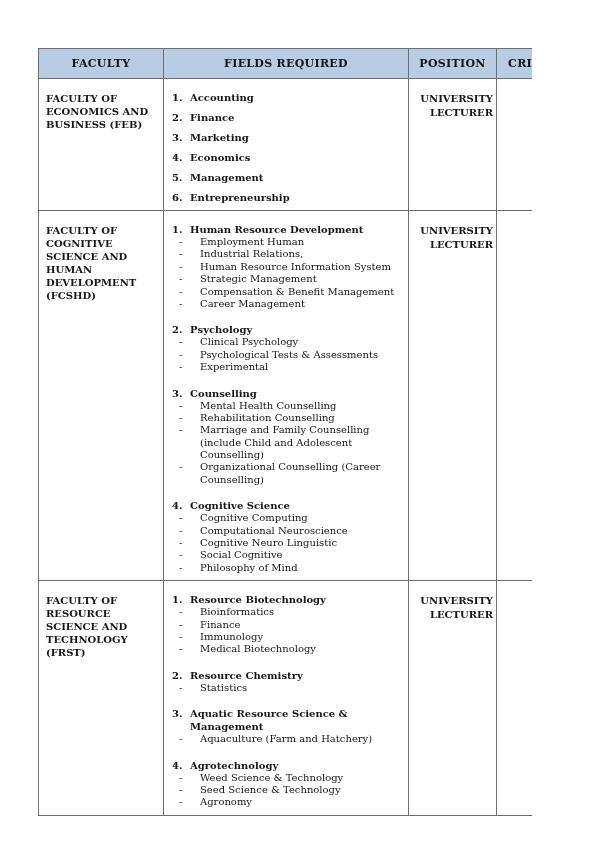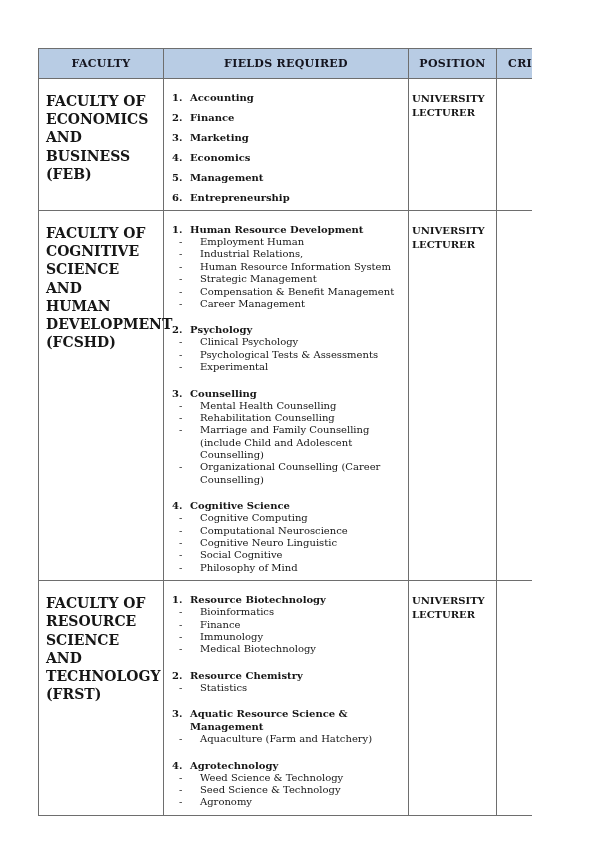--- a/index.html
+++ b/index.html
@@ -27,28 +27,28 @@
     font-weight:bold; font-size:11px; letter-spacing:0.3px;
     text-align:center; padding:8px 2px;
     color:#14141e;
   }
 
   tbody tr:nth-child(1) { height:131px; }
   tbody tr:nth-child(2) { height:366px; }
   tbody tr:nth-child(3) { height:222px; }
 
   td.faculty-cell {
-    font-weight:bold; font-size:14px; line-height:1.3;
+    font-weight:bold; font-size:10px; line-height:1.3;
     padding:13px 14px 8px 7px;
     white-space:pre-line;
   }
   td.fields-cell { font-size:10px; padding:12px 5px 6px 8px; }
   td.position-cell {
     font-weight:bold; font-size:10px; line-height:1.35;
-    text-align:left; padding:13px 3px 4px 3px;
+    text-align:right; padding:13px 3px 4px 3px;
     white-space:pre-line;
   }
   td.criteria-cell { padding:4px; }
 
   .field-group { margin-bottom:7px; }
   .field-group.has-subs { margin-bottom:13px; }
   .field-group:last-child { margin-bottom:0; }
   .field-row { display:flex; line-height:1.3; }
   .field-num { flex:none; width:18px; font-weight:bold; }
   .field-name { font-weight:bold; }

